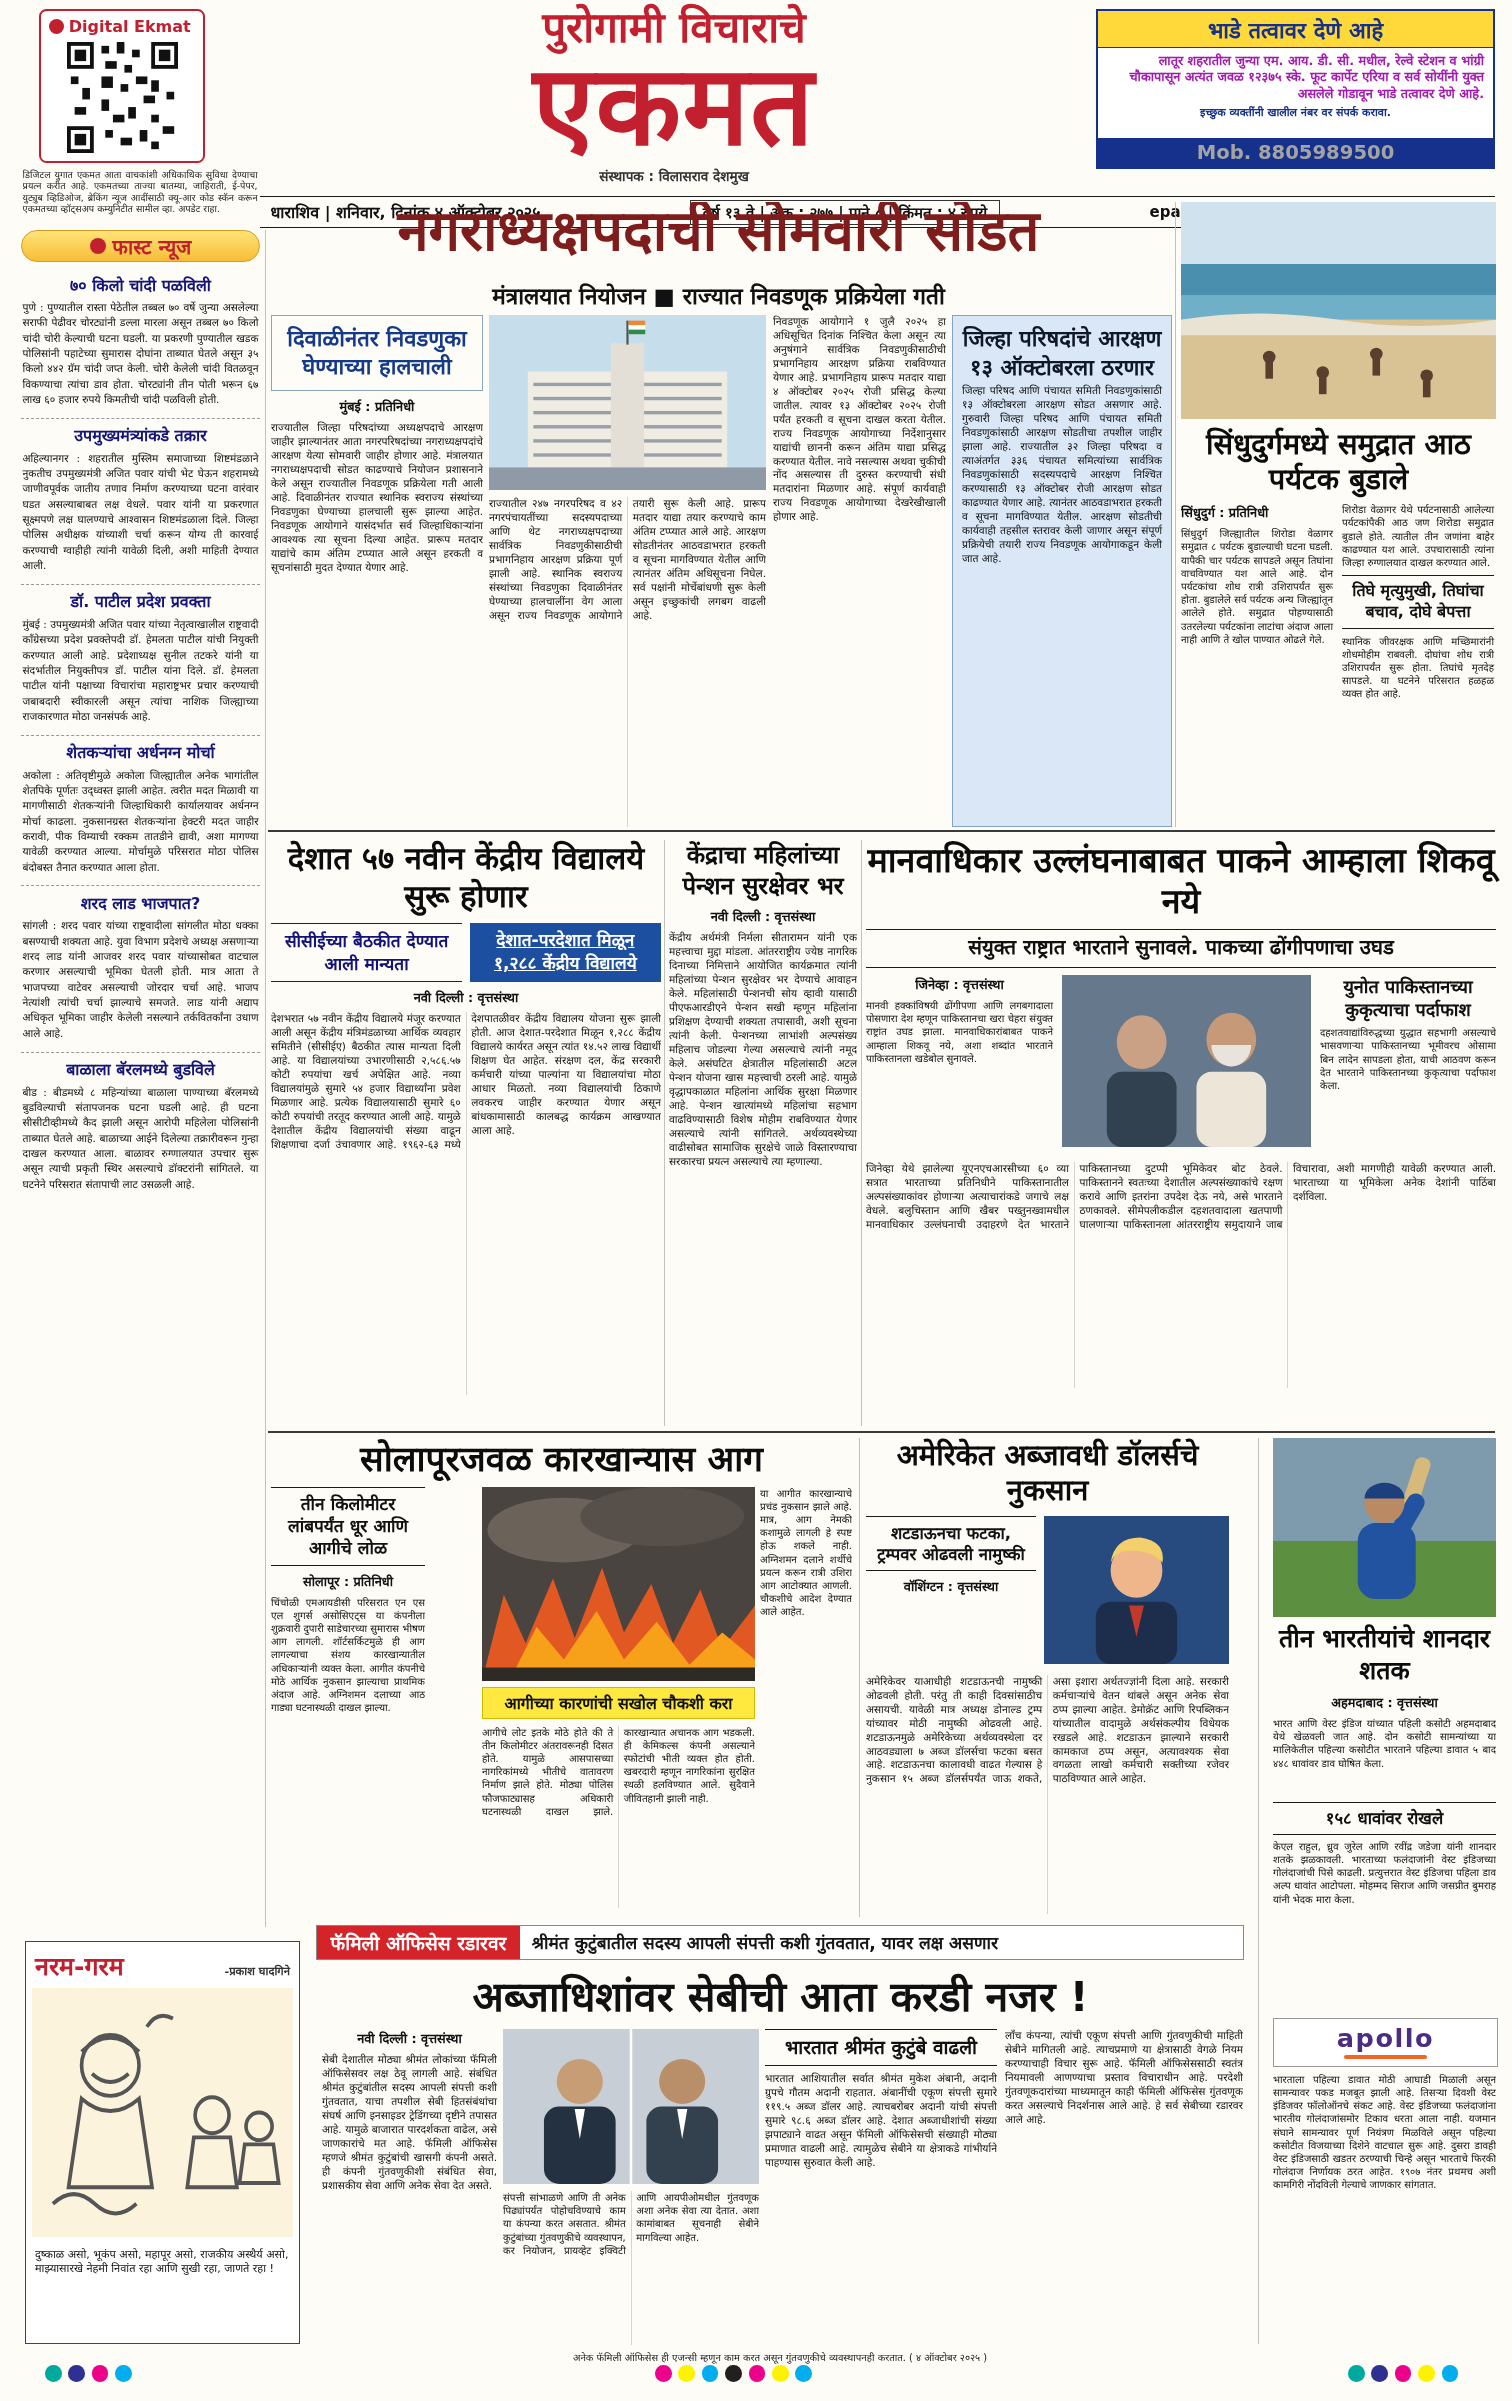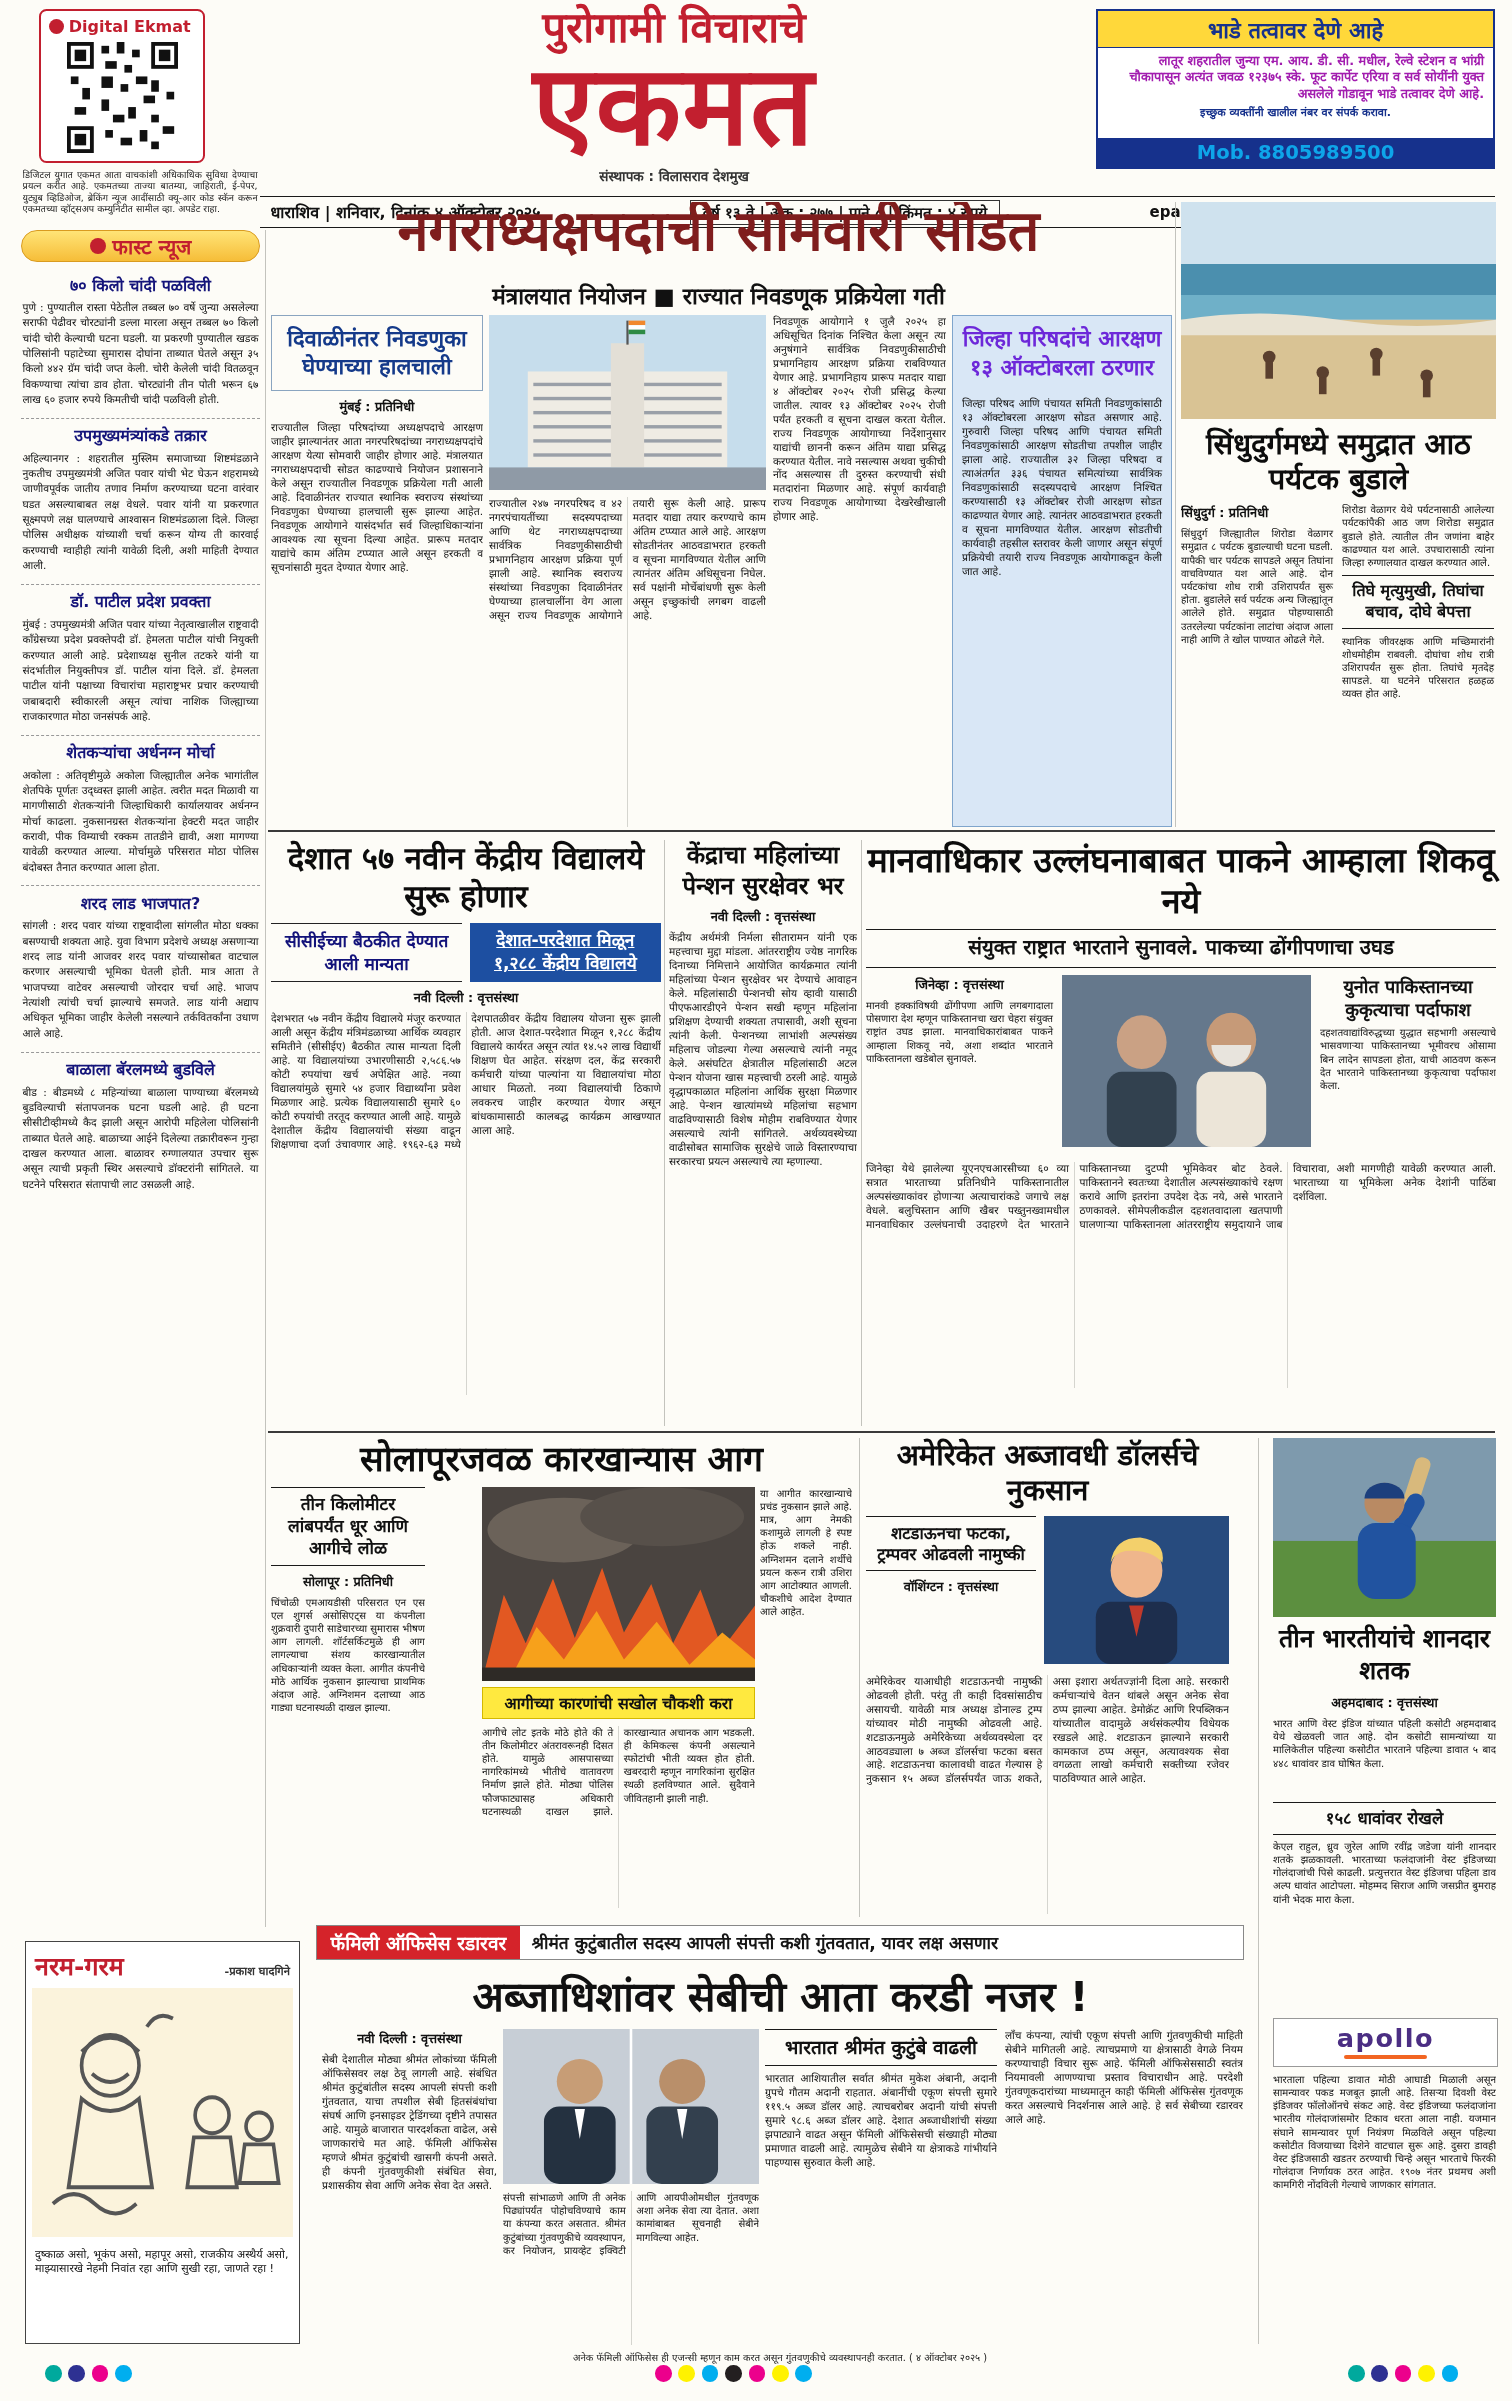--- a/index.html
+++ b/index.html
@@ -20,21 +20,21 @@
   .qr-svg{display:block;margin:6px auto 0;width:111px;height:111px;}
   .qr-desc{font-size:9.4px;line-height:1.22;color:#222;}
   .mast-tagline{color:#c21f2f;font-weight:800;font-size:42px;line-height:1.05;}
   .mast-title{color:#c21f2f;font-weight:800;font-size:111px;line-height:1.0;letter-spacing:1.5px;}
   .mast-founder{font-size:13.6px;color:#333;margin-top:4.5px;font-weight:bold;}
   .ad-box{border:2.3px solid #16318c;background:#fff;display:flex;flex-direction:column;}
   .ad-title{background:#ffd83a;color:#16318c;font-weight:800;font-size:22px;text-align:center;
             padding:3px 0;border-bottom:1.5px solid #16318c;}
   .ad-body{color:#a21caf;font-weight:bold;font-size:12.8px;line-height:1.3;text-align:right;padding:4.5px 9px 1.5px;}
   .ad-note{color:#16318c;font-weight:bold;font-size:11px;text-align:center;padding:0 7.5px 3px;}
-  .ad-mobile{background:#16318c;color:#0ea5e9;font-weight:800;font-size:19.6px;text-align:center;padding:3px 0;margin-top:auto;}
+  .ad-mobile{background:#16318c;color:#a3a3a3;font-weight:800;font-size:19.6px;text-align:center;padding:3px 0;margin-top:auto;}
 
   .dateline{border-top:1.9px solid #1a1a1a;border-bottom:1.9px solid #1a1a1a;display:flex;align-items:center;
             justify-content:space-between;padding:0 10.5px;font-weight:bold;font-size:16px;}
   .dl-center{border:1.5px solid #333;padding:1.5px 12px;font-size:15px;}
   .dl-right{display:flex;align-items:center;gap:6px;font-size:15px;}
   .epaper-dot{width:19.6px;height:19.6px;border-radius:50%;background:#f26522;color:#fff;display:inline-flex;
               align-items:center;justify-content:center;font-size:12.8px;font-weight:800;}
 
   
   .fn-header{background:linear-gradient(#ffe477,#f6bd38);border:1.5px solid #d99b20;border-radius:16.6px;
@@ -60,21 +60,21 @@
   .byline{font-size:12.8px;font-weight:800;text-align:center;margin:6px 0;}
   .body-t{font-size:10.5px;line-height:1.33;text-align:justify;}
   .body-s{font-size:10px;line-height:1.32;text-align:justify;}
   .cols-2{column-count:2;column-gap:10.5px;column-rule:0.8px solid #d5d5cf;}
   .cols-3{column-count:3;column-gap:10.5px;column-rule:0.8px solid #d5d5cf;}
   .rulebox{border-top:1.9px solid #1a1a1a;border-bottom:1.9px solid #1a1a1a;padding:5.3px 3px;
            font-weight:800;text-align:center;line-height:1.28;}
   .st1-head{border:1.1px solid #8aa5c0;padding:9px 6px;font-size:22px;font-weight:800;
             text-align:center;color:#153a8a;line-height:1.28;}
   .boxstory{background:#d9e7f6;border:1.5px solid #7fa5cc;padding:9px 9px;}
-  .boxstory-h{font-size:22px;font-weight:800;color:#6d28d9;text-align:center;line-height:1.3;margin-bottom:15px;}
+  .boxstory-h{font-size:22px;font-weight:800;color:#0f172a;text-align:center;line-height:1.3;margin-bottom:2px;}
   .bluebox{background:#1d4fa1;color:#fff;font-size:17.3px;font-weight:800;text-align:center;padding:6px 3px;line-height:1.3;}
   .whitebox{border-top:1.9px solid #222;border-bottom:1.9px solid #222;color:#12127a;font-size:17.3px;
             font-weight:800;text-align:center;padding:6px 3px;line-height:1.3;}
   .highlight{background:#ffe93f;border:0.8px solid #d4b800;font-size:16px;font-weight:800;text-align:center;
              display:flex;align-items:center;justify-content:center;}
   .banner{display:flex;align-items:stretch;border:1.1px solid #888;background:#fff;}
   .banner-tag{background:#d5232a;color:#fff;font-weight:800;font-size:19px;display:flex;align-items:center;padding:0 13.6px;white-space:nowrap;}
   .banner-note{font-weight:800;font-size:17.3px;color:#161616;display:flex;align-items:center;padding:0 12px;}
   .apollo{border:1.1px solid #999;background:#fff;display:flex;flex-direction:column;align-items:center;justify-content:center;}
   .apollo-word{color:#4b2e83;font-weight:800;font-size:25.6px;letter-spacing:1.5px;line-height:1;}

